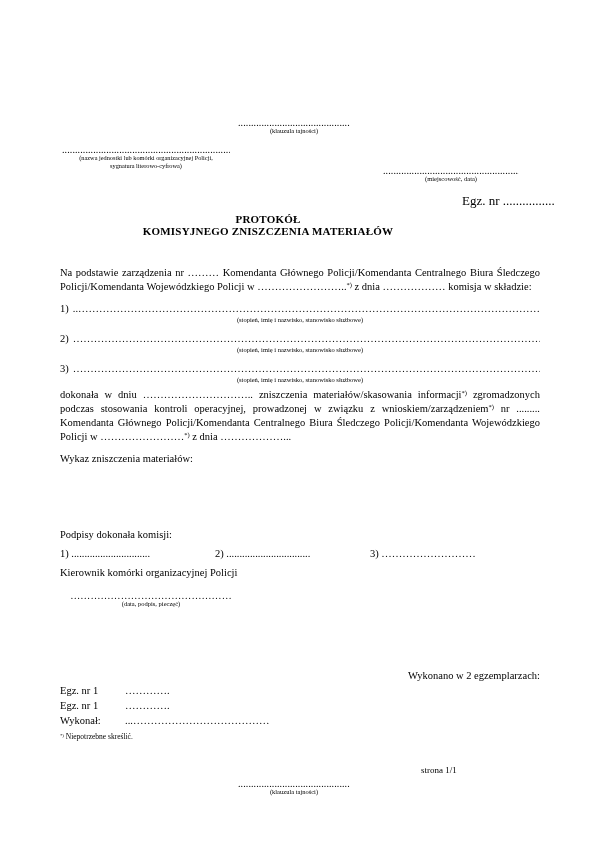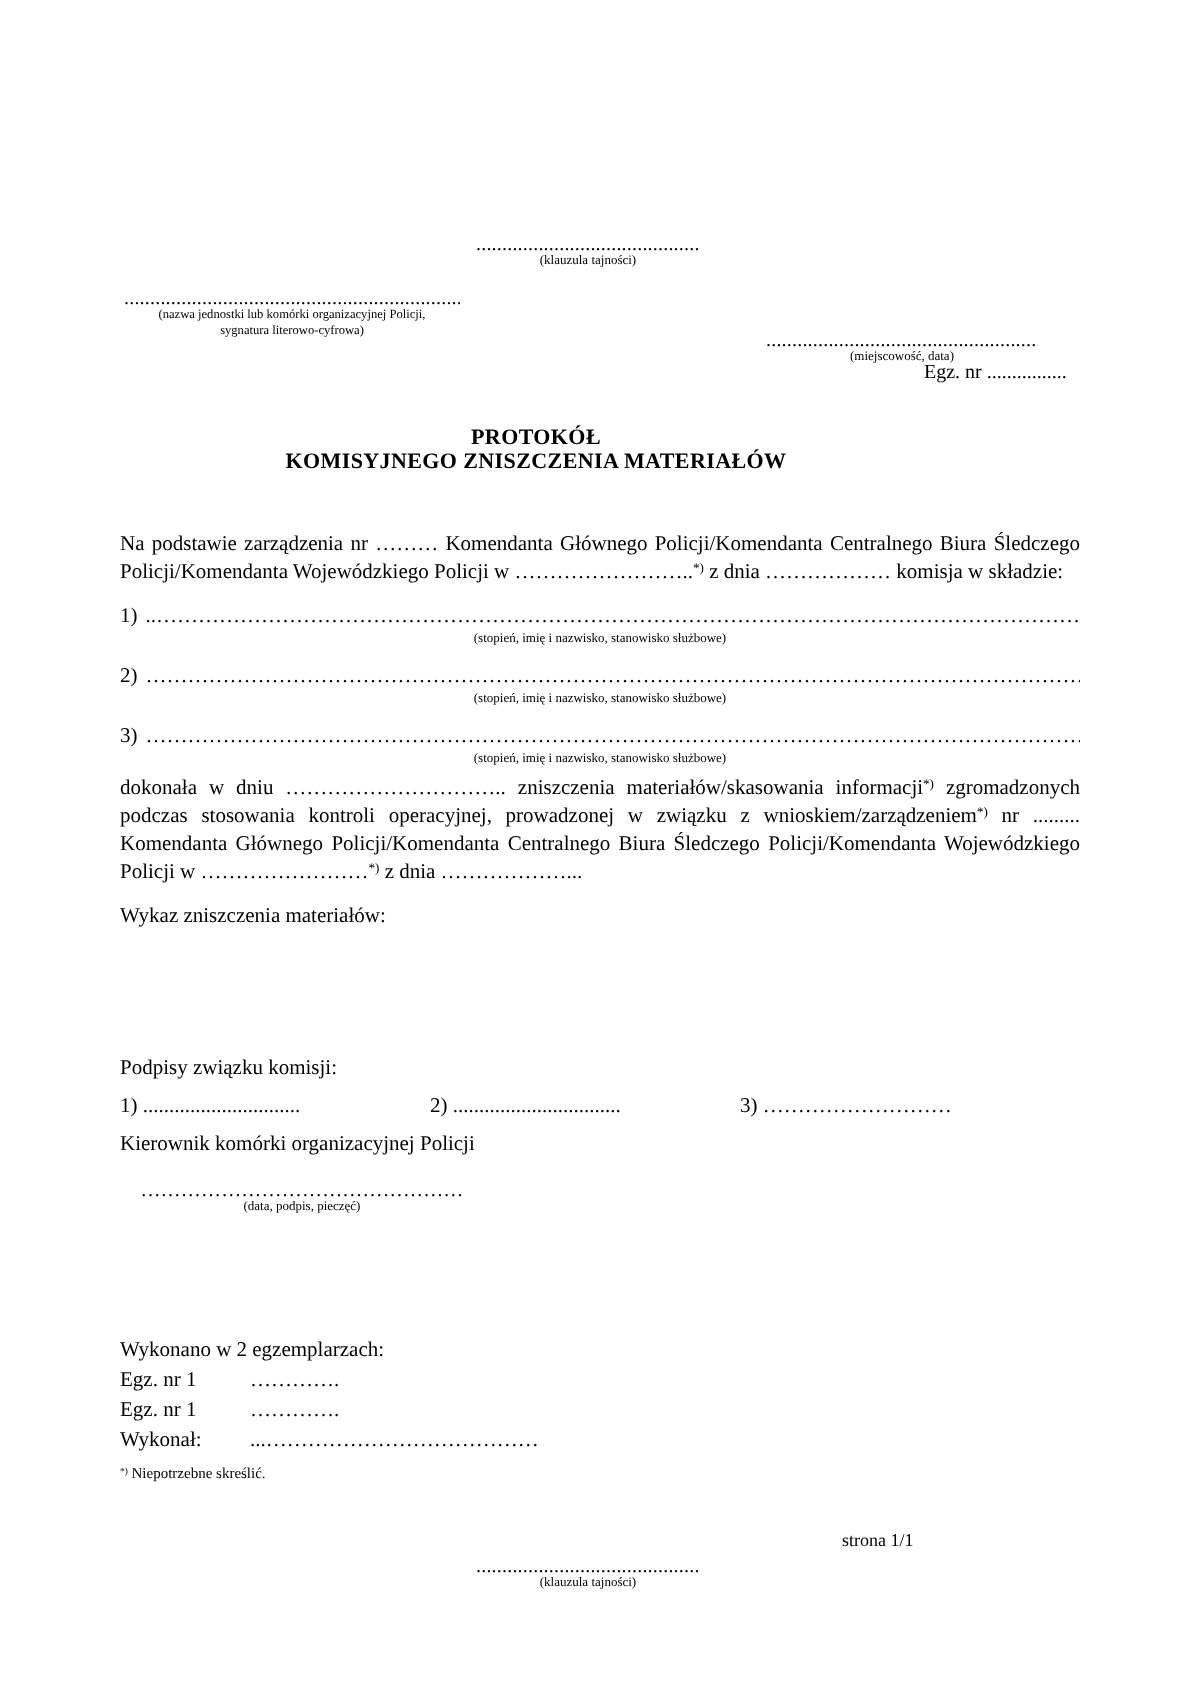--- a/index.html
+++ b/index.html
@@ -5,42 +5,42 @@
   html,body{margin:0;padding:0;background:#fff;}
   .page{position:relative;width:600px;height:849px;background:#ffffff;color:#000;
         font-family:"Liberation Serif","DejaVu Serif",serif;overflow:hidden;}
   .abs{position:absolute;}
   .dotline{font-size:10px;line-height:9px;white-space:nowrap;overflow:hidden;letter-spacing:.1px;}
   .caption{font-size:6.5px;line-height:8px;color:#000;}
   .tk{top:118px;left:238px;width:112px;text-align:center;}
   .unit{top:145px;left:62px;width:168px;text-align:center;}
   .unit .caption{font-size:6.3px;}
   .place{top:166px;left:383px;width:136px;text-align:center;}
-  .egz{top:181px;left:462px;font-size:10px;line-height:12px;}
+  .egz{top:195px;left:462px;font-size:13px;line-height:12px;}
   .title{top:213px;left:0;width:536px;text-align:center;font-weight:bold;
          font-size:11px;line-height:12.4px;letter-spacing:.2px;}
   .bodycol{top:266px;left:60px;width:480px;font-size:10.5px;}
   p{margin:0;}
   .just{text-align:justify;line-height:14px;}
   .plain{line-height:14px;}
   .sup{font-size:.62em;position:relative;top:-.45em;line-height:0;}
   .member{margin-top:8px;}
   .m-row{display:flex;line-height:13px;}
   .m-num{flex:0 0 auto;padding-right:4px;}
   .m-dots{flex:1 1 auto;overflow:hidden;white-space:nowrap;}
   .m-cap{font-size:6.5px;line-height:9px;text-align:center;}
   .p2{margin-top:4px;}
   .wykaz{margin-top:8px;}
   .podpisy{margin-top:62px;}
   .sigrow{display:flex;margin-top:5px;line-height:13px;}
   .s1,.s2{flex:0 0 155px;white-space:nowrap;overflow:hidden;}
   .s3{flex:1 1 auto;white-space:nowrap;overflow:hidden;}
   .kier{margin-top:6px;}
   .dp{margin-top:11px;width:182px;text-align:center;}
-  .wyk{margin-top:60px;line-height:15px;}
+  .wyk{margin-top:60px;line-height:15px;text-align:right;}
   .egzrow{display:flex;line-height:15px;align-items:flex-end;}
   .egzlab{flex:0 0 65px;}
   .egzdots{white-space:nowrap;overflow:hidden;}
   .fn{font-size:7.5px;line-height:9px;margin-top:4px;}
   .strona{top:765px;left:421px;width:100px;font-size:9px;line-height:11px;}
   .bk{top:779px;left:238px;width:112px;text-align:center;}
 </style>
 </head>
 <body>
 
@@ -94,21 +94,21 @@
         <span class="m-num">3)</span>
         <span class="m-dots">……………………………………………………………………………………………………………………………………………………..</span>
       </div>
       <div class="m-cap">(stopień, imię i nazwisko, stanowisko służbowe)</div>
     </div>
 
     <p class="just p2"><span>dokonała w dniu ………………………….. zniszczenia materiałów/skasowania informacji</span><span class="sup">*)</span><span> zgromadzonych podczas stosowania kontroli operacyjnej, prowadzonej w związku z wnioskiem/zarządzeniem</span><span class="sup">*)</span><span> nr ......... Komendanta Głównego Policji/Komendanta Centralnego Biura Śledczego Policji/Komendanta Wojewódzkiego Policji w ……………………</span><span class="sup">*)</span><span> z dnia ………………...</span></p>
 
     <p class="plain wykaz">Wykaz zniszczenia materiałów:</p>
 
-    <p class="plain podpisy">Podpisy związku komisji:</p>
+    <p class="plain podpisy">Podpisy dokonała komisji:</p>
 
     <div class="sigrow">
       <span class="s1">1) ..............................</span>
       <span class="s2">2) ................................</span>
       <span class="s3">3) ………………………</span>
     </div>
 
     <p class="plain kier">Kierownik komórki organizacyjnej Policji</p>
 
     <div class="dp">

